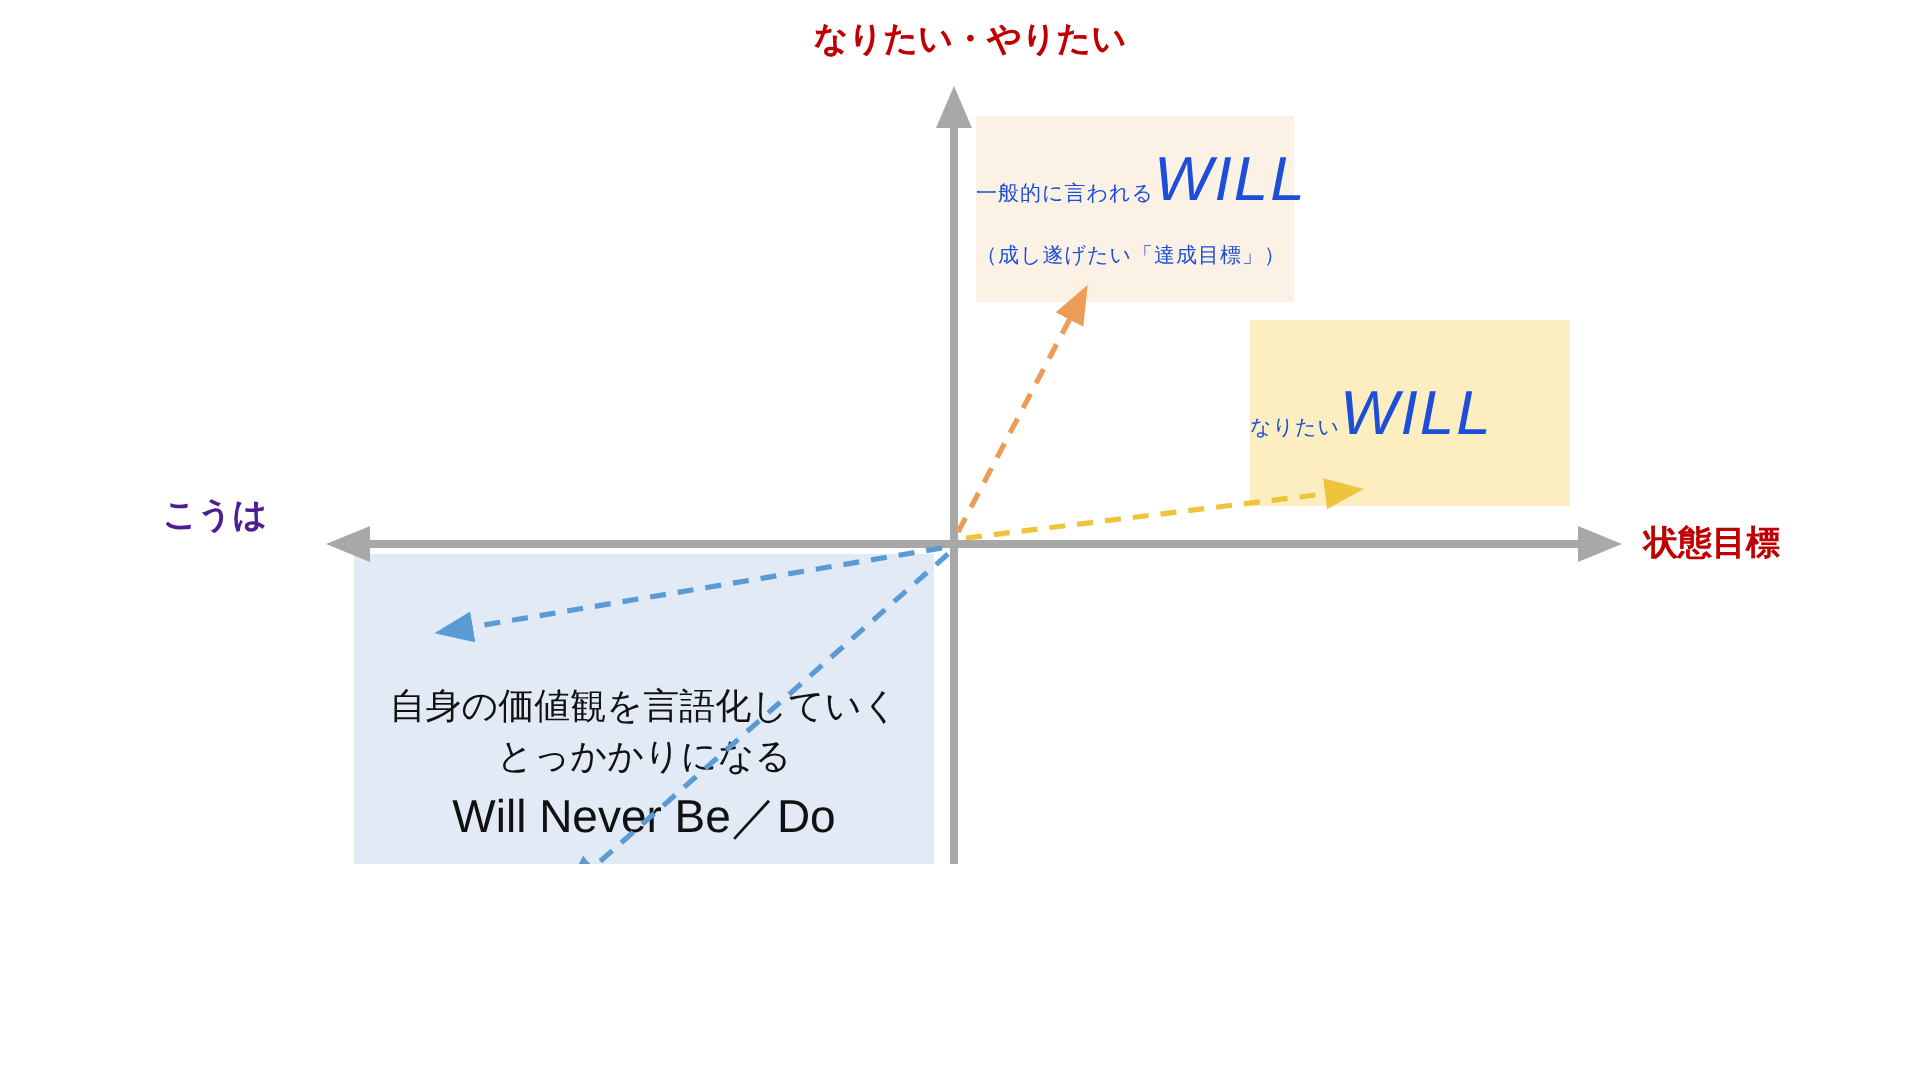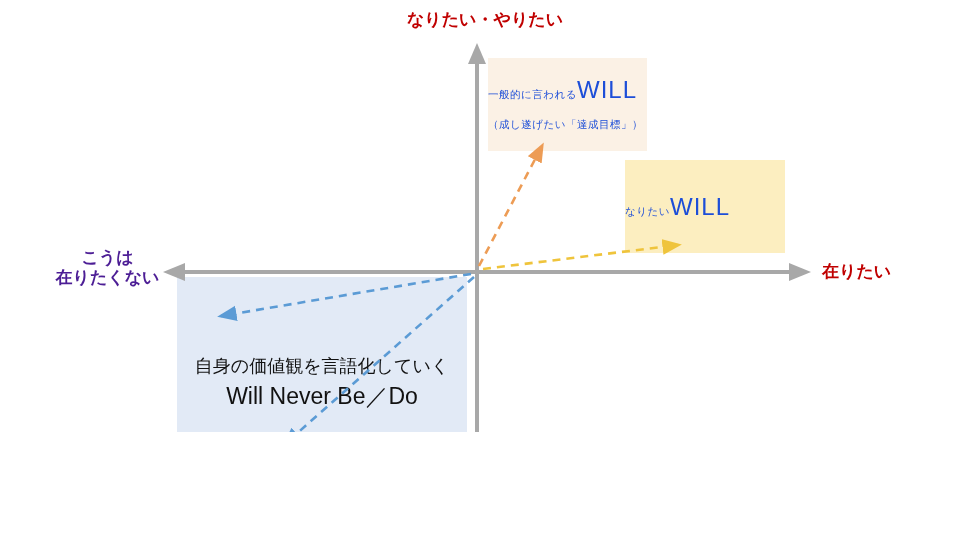--- a/index.html
+++ b/index.html
@@ -6,61 +6,61 @@
   .stage { position:relative; width:960px; height:432px; background:#ffffff; overflow:hidden; }
 
   .axis-label { position:absolute; font-weight:bold; font-size:17px; line-height:20px; text-align:center; white-space:nowrap; }
   .axis-label.pos { color:#C00000; }
   .axis-label.neg { color:#4c1d95; }
   .axis-label .ln { display:block; }
 
   .will-box { position:absolute; display:flex; flex-direction:column; justify-content:center; align-items:flex-start; text-align:center; color:#1d4ed8; }
   .will-line { display:flex; align-items:baseline; justify-content:center; white-space:nowrap; }
   .will-prefix { font-size:10.5px; letter-spacing:0.5px; }
-  .will-big { font-size:24px; letter-spacing:1px; line-height:1; }
+  .will-big { font-size:31px; letter-spacing:1px; line-height:1;font-style:italic; }
   .will-sub { font-size:10.5px; margin-top:16px; letter-spacing:0.5px; white-space:nowrap; }
 
   .never-box { position:absolute; display:flex; flex-direction:column; justify-content:center; align-items:center; text-align:center; color:#111; }
   .never-jp { font-size:18px; line-height:25px; }
   .never-en { font-size:23px; line-height:30px; margin-top:2px; }
 
   svg.overlay { position:absolute; left:0; top:0; pointer-events:none; }
 </style>
 </head>
 <body>
 
 <div class="stage">
 
   <div class="axis-label pos" style="left:350px; top:10px; width:270px;">なりたい・やりたい</div>
 
-  <div class="axis-label pos" style="left:822px; top:262px;">在りたい</div>
+  <div class="axis-label pos" style="left:822px; top:262px;">状態目標</div>
 
   <div class="axis-label neg" style="left:35px; top:248px; width:145px;">
     <span class="ln">こうは</span>
-    <span class="ln">在りたくない</span>
   </div>
 
 
   <div class="will-box" id="box-general" style="left: 488px; top: 58px; width: 159px; height: 93px; background: rgb(251, 241, 229);">
     <div class="will-line">
       <span class="will-prefix">一般的に言われる</span>
         <span class="will-big">WILL</span>
     </div>
     <div class="will-sub">（成し遂げたい「達成目標」）</div>
   </div>
 
   <div class="will-box" id="box-broad" style="left: 625px; top: 160px; width: 160px; height: 93px; background: rgb(252, 238, 192);">
     <div class="will-line">
       <span class="will-prefix">なりたい</span>
         <span class="will-big">WILL</span>
     </div>
   </div>
 
   <div class="never-box" id="box-never" style="left: 177px; top: 277px; width: 290px; height: 210px; background: rgb(226, 234, 246);">
     <div class="never-jp">自身の価値観を言語化していく</div>
+    <div class="never-jp">とっかかりになる</div>
     <div class="never-en">Will Never Be／Do</div>
   </div>
 
   <svg class="overlay" width="960" height="540" viewBox="0 0 960 540">
     <defs>
         <marker id="ah0" markerWidth="9" markerHeight="8" refX="6" refY="3" orient="auto" markerUnits="strokeWidth">
           <path d="M0,0 L7.5,3 L0,6 Z" fill="#ED9C55"></path>
         </marker>
         <marker id="ah1" markerWidth="9" markerHeight="8" refX="6" refY="3" orient="auto" markerUnits="strokeWidth">
           <path d="M0,0 L7.5,3 L0,6 Z" fill="#EFC43C"></path>

